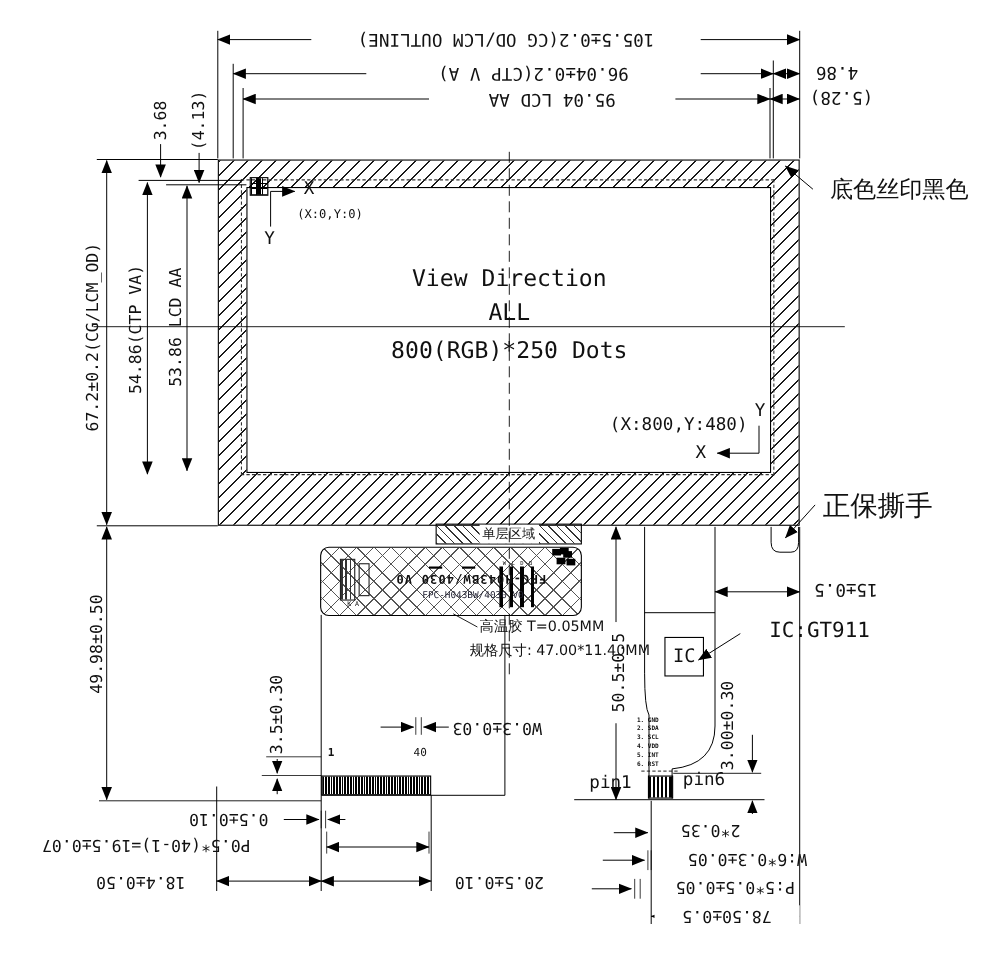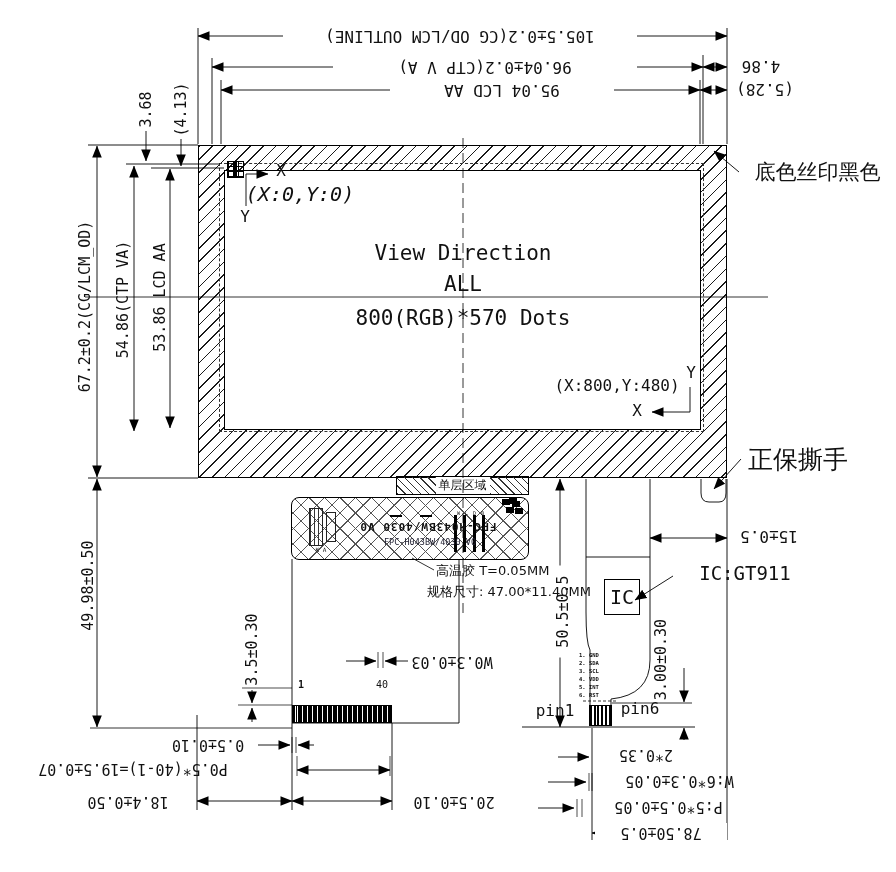--- a/index.html
+++ b/index.html
@@ -33,21 +33,21 @@
   .fp{position:absolute;left:162px;top:17px;width:34px;height:37px;
       background:repeating-linear-gradient(90deg,#000 0 3px,transparent 3px 9.5px);}
   .clus{position:absolute;left:210px;top:1px;width:8px;height:6px;background:#000;
         box-shadow:10px 2px 0 #000,4px 8px 0 #000,13px 9px 0 #000,7px -1px 0 #000;}
   .dash-mk{position:absolute;background:#000;height:2px;width:12px;}
   .lcdband{position:absolute;left:292px;top:705px;width:100px;height:18px;border:1px solid #000;box-sizing:border-box;
            background:repeating-linear-gradient(90deg,#000 0 1.6px,#fff 1.6px 2.5px);}
   .ctpband{position:absolute;left:589px;top:705px;width:23px;height:21px;border:1px solid #000;box-sizing:border-box;
            background:repeating-linear-gradient(90deg,#000 0 2px,#fff 2px 3.7px);}
   .icbox{position:absolute;left:604px;top:579px;width:36px;height:36px;border:1.3px solid #000;box-sizing:border-box;
-         display:flex;align-items:center;justify-content:center;font-size:20px;}
+         display:flex;align-items:center;justify-content:center;font-size:17px;}
   .pinlist{position:absolute;left:579px;top:651px;width:36px;height:48px;font-size:5.5px;line-height:8px;font-weight:bold;}
   svg.ov{position:absolute;left:0;top:0;z-index:8;pointer-events:none;}
   .txt-layer{position:absolute;left:0;top:0;width:896px;height:872px;z-index:10;pointer-events:none;}
 </style>
 </head>
 <body>
 
 <div id="canvas">
 
   <div class="hatch"></div>
@@ -191,23 +191,23 @@
 
     <div class="t r270" style="left:126px;top:100px;width:40px;height:19px;font-size:15px;">3.68</div>
     <div class="t r270" style="left:153px;top:100px;width:56px;height:19px;font-size:15px;">(4.13)</div>
     <div class="t r270" style="left:-15px;top:297px;width:200px;height:19px;font-size:15px;">67.2±0.2(CG/LCM_OD)</div>
     <div class="t r270" style="left:56px;top:290px;width:135px;height:19px;font-size:15px;">54.86(CTP VA)</div>
     <div class="t r270" style="left:95px;top:288px;width:130px;height:19px;font-size:15px;">53.86 LCD AA</div>
     <div class="t r270" style="left:33px;top:576px;width:110px;height:19px;font-size:15px;">49.98±0.50</div>
 
     <div class="t" style="left:313px;top:238px;width:300px;height:31px;font-size:21px;">View Direction</div>
     <div class="t" style="left:313px;top:269px;width:300px;height:31px;font-size:21px;">ALL</div>
-    <div class="t" style="left:313px;top:303px;width:300px;height:31px;font-size:21px;">800(RGB)*570 Dots</div>
-
-    <div class="t" style="left:250px;top:184px;width:100px;height:20px;font-size:20px;font-style:italic;">(X:0,Y:0)</div>
+    <div class="t" style="left:313px;top:303px;width:300px;height:31px;font-size:21px;">800(RGB)*250 Dots</div>
+
+    <div class="t" style="left:250px;top:184px;width:100px;height:20px;font-size:11px;">(X:0,Y:0)</div>
     <div class="t" style="left:272px;top:161px;width:18px;height:20px;font-size:16px;">X</div>
     <div class="t" style="left:236px;top:207px;width:18px;height:20px;font-size:16px;">Y</div>
     <div class="t" style="left:543px;top:375px;width:148px;height:22px;font-size:16px;">(X:800,Y:480)</div>
     <div class="t" style="left:683px;top:363px;width:16px;height:20px;font-size:16px;">Y</div>
     <div class="t" style="left:629px;top:401px;width:16px;height:20px;font-size:16px;">X</div>
 
     <div class="t cjk" style="left:739px;top:159px;width:157px;height:26px;font-size:21px;">底色丝印黑色</div>
     <div class="t cjk" style="left:743px;top:446px;width:110px;height:26px;font-size:25px;">正保撕手</div>
     <div class="t" style="left:675px;top:562px;width:140px;height:22px;font-size:19px;">IC:GT911</div>
     <div class="t r180" style="left:734px;top:527px;width:70px;height:19px;font-size:16px;">15±0.5</div>

